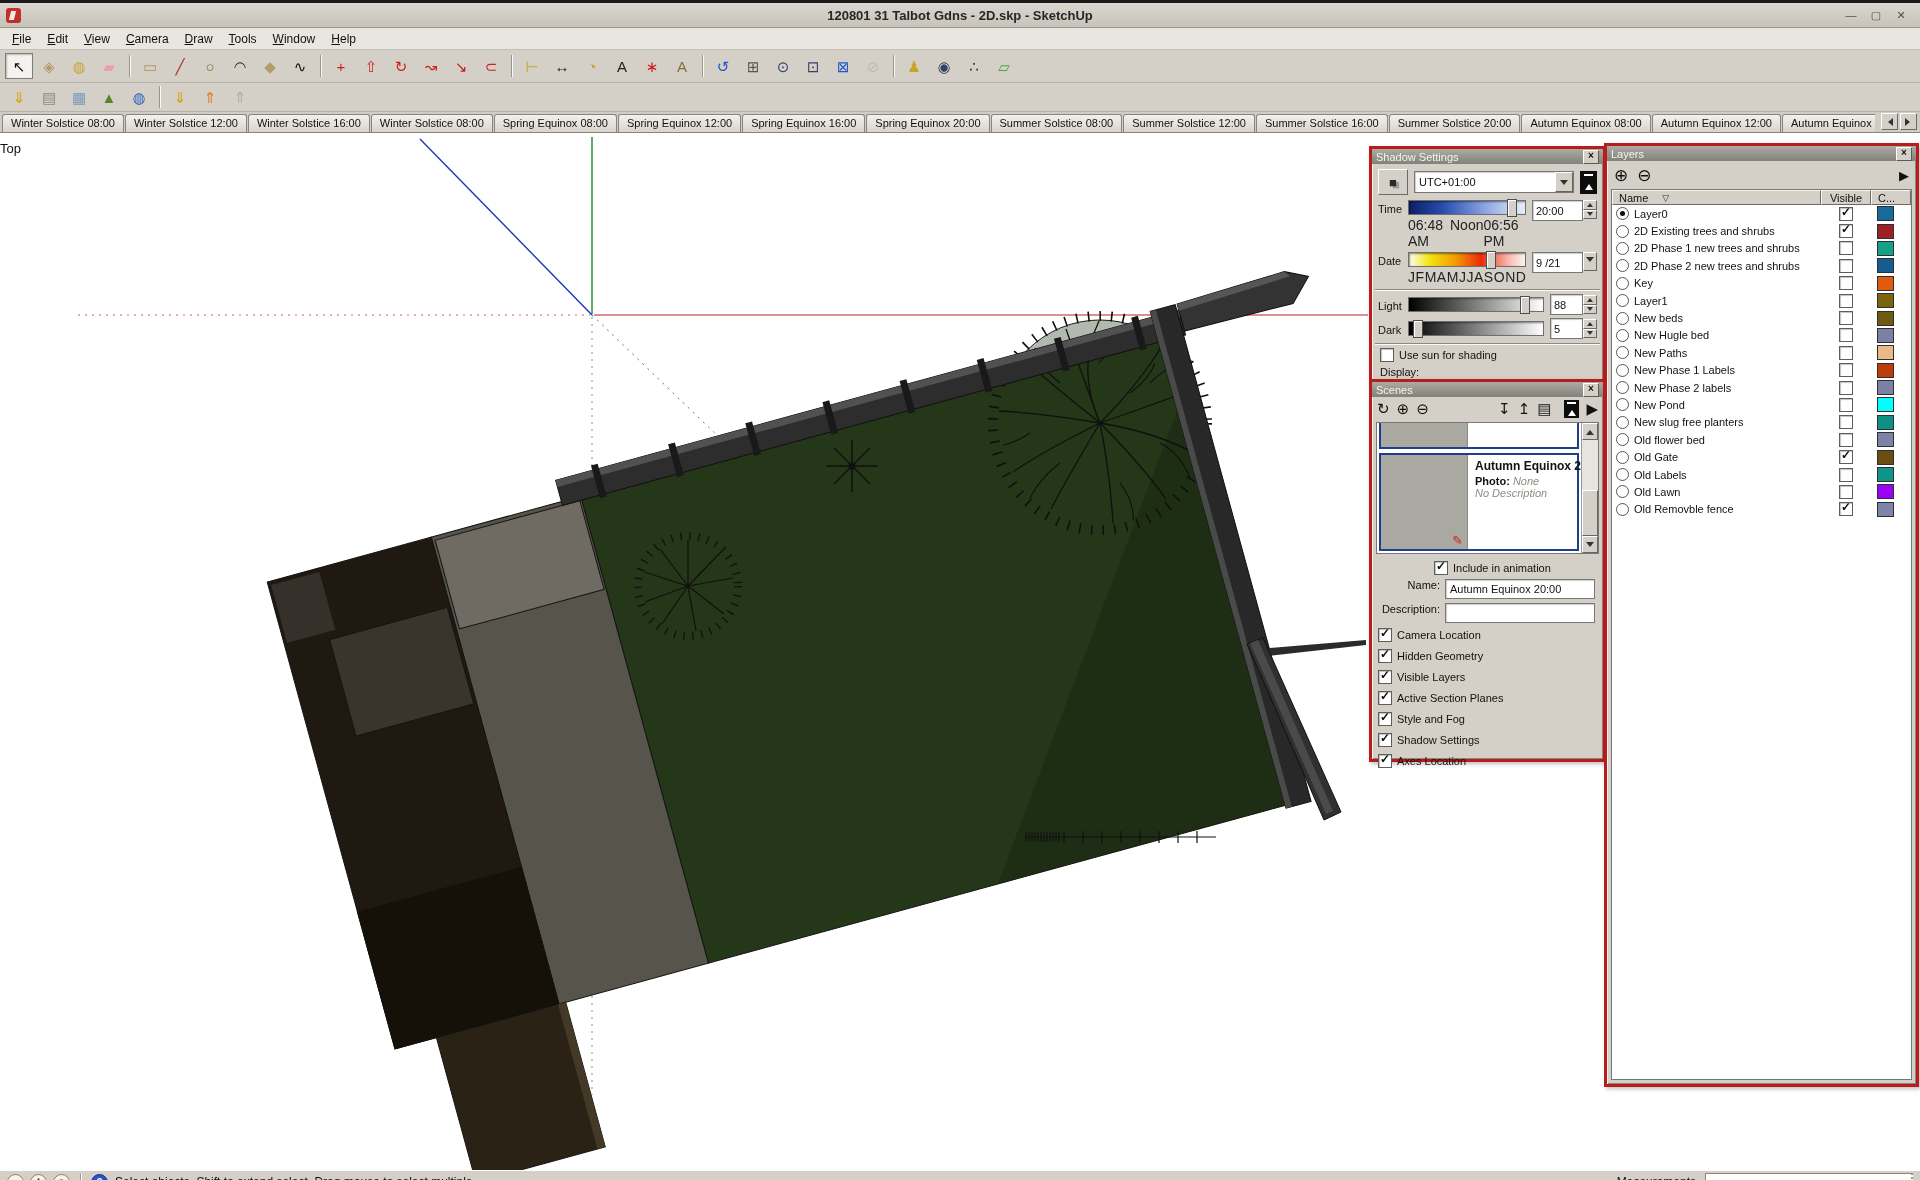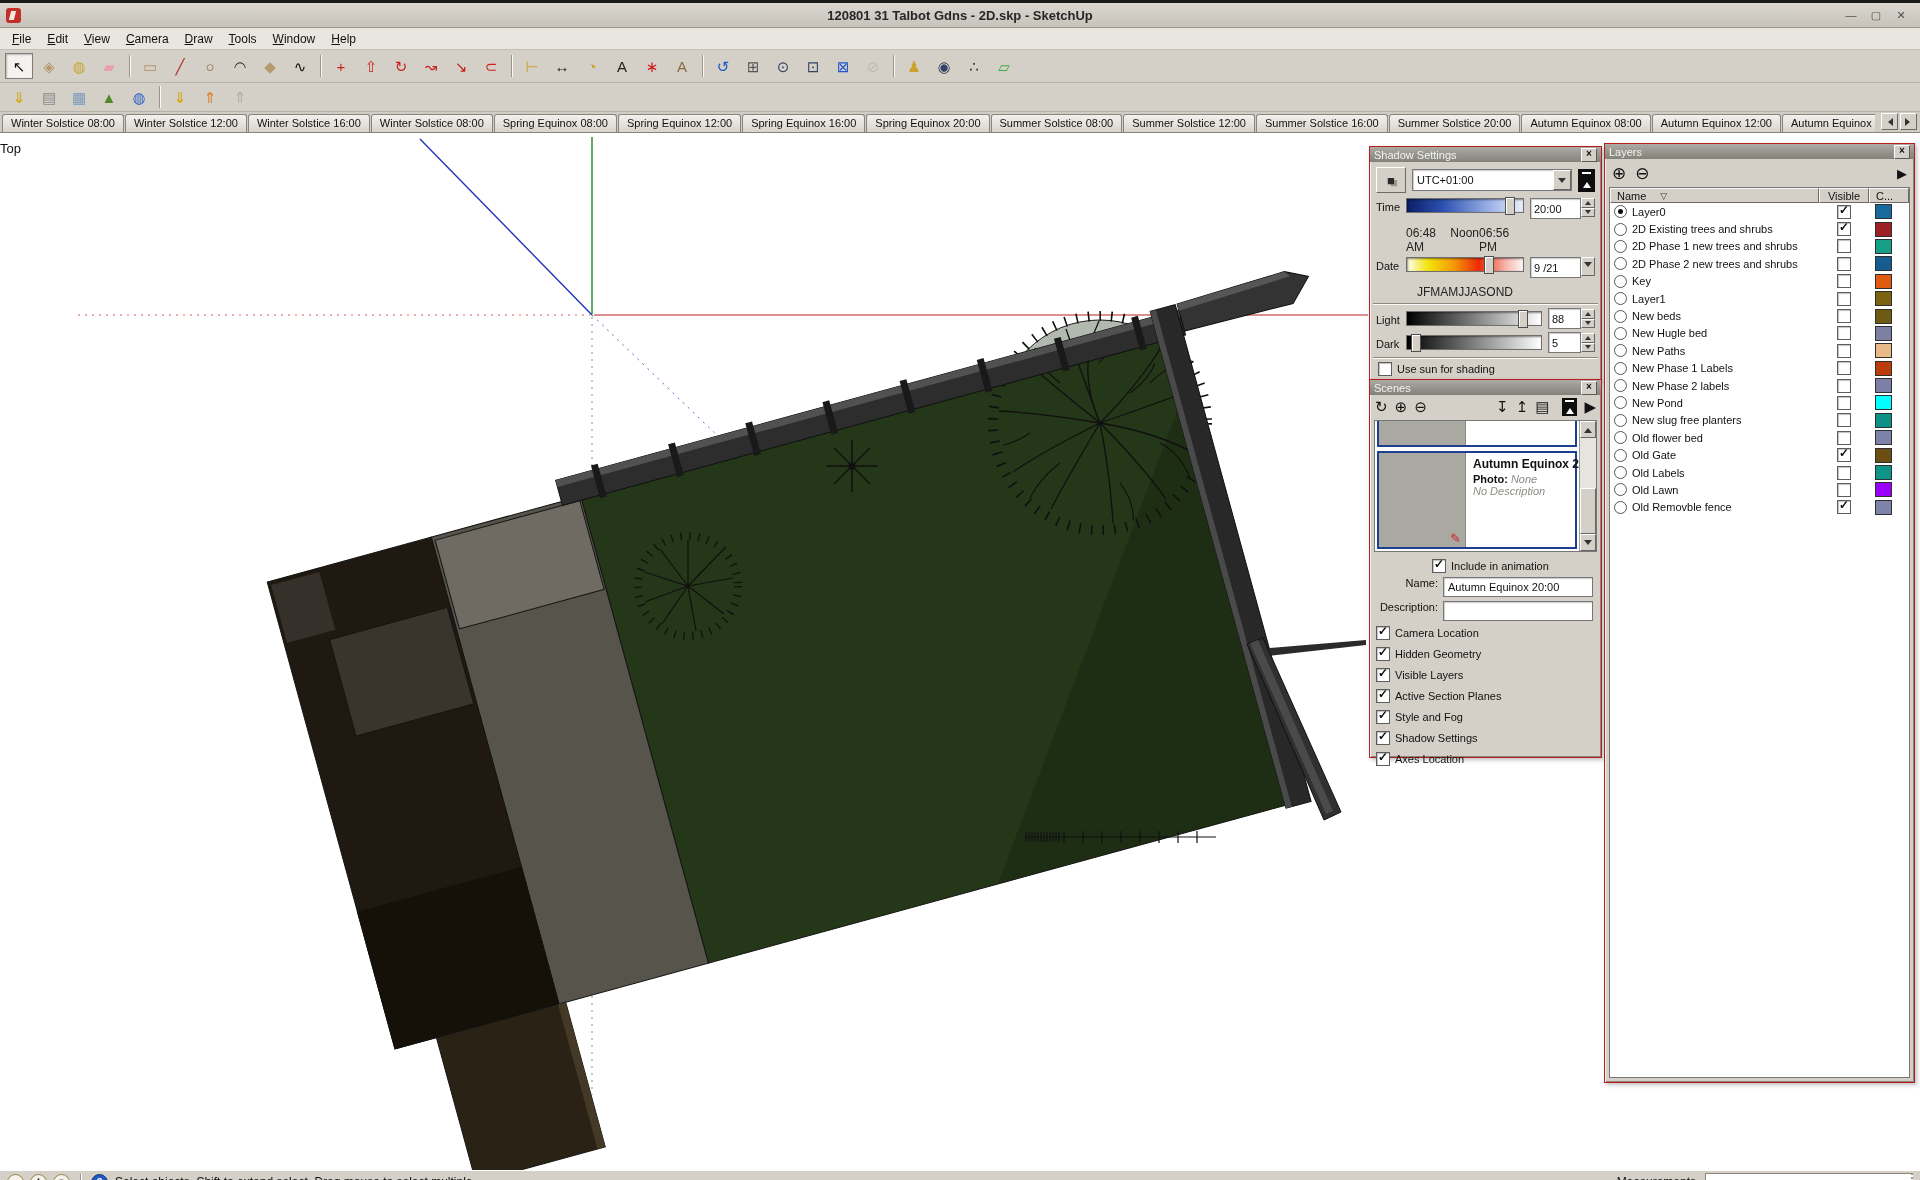--- a/index.html
+++ b/index.html
@@ -28,21 +28,21 @@
   .tab{font-size:11px;padding:2px 8px 3px;background:linear-gradient(#f3f1ed,#d8d4cc);border:1px solid #8a867e;border-bottom:none;border-radius:3px 3px 0 0;margin-right:1px;white-space:nowrap;color:#111;flex:none}
   .tab-scroll{display:flex;gap:2px;padding:0 3px 2px 6px}
   .tsbtn{width:15px;height:15px;background:#d4d0c8;border:1px solid;border-color:#fff #6a6a6a #6a6a6a #fff;display:grid;place-items:center}
   .tri-l{width:0;height:0;border:4px solid transparent;border-right:5px solid #333;margin-right:2px}
   .tri-r{width:0;height:0;border:4px solid transparent;border-left:5px solid #333;margin-left:2px}
   
   .workspace{position:relative;height:1037px;background:#fff;overflow:hidden}
   #vp{position:absolute;left:0;top:0}
   .view-label{position:absolute;left:0;top:8px;font-size:13px;color:#111}
   
-  .panel{position:absolute;background:#d4d0c8;border:1px solid #b91c1c;box-shadow:inset 1px 1px 0 #f6f5f1,inset -1px -1px 0 #8a867e,2px 2px 4px rgba(0,0,0,.25);font-size:11px;color:#111}
+  .panel{position:absolute;background:#d4d0c8;border:3px solid #b91c1c;box-shadow:inset 1px 1px 0 #f6f5f1,inset -1px -1px 0 #8a867e,2px 2px 4px rgba(0,0,0,.25);font-size:11px;color:#111}
   .ptitle{height:15px;background:linear-gradient(#abaaa3,#82827a);color:#f4f4ee;font-size:11px;display:flex;align-items:center;padding:0 4px}
   .pclose{margin-left:auto;width:14px;height:12px;background:#d4d0c8;border:1px solid;border-color:#fff #5a5a5a #5a5a5a #fff;font-size:10px;line-height:10px;text-align:center;color:#111;font-weight:bold}
   .sep{height:1px;background:#8d897f;box-shadow:0 1px 0 #fbfaf7;margin:4px 3px}
   .cbx{width:12px;height:12px;background:#fff;border:1px solid #5d5d5d;box-shadow:inset 1px 1px 1px rgba(0,0,0,.25);position:relative;flex:none}
   .cbx.on::after{content:"✓";position:absolute;top:-3px;left:1px;font-size:12px;font-weight:bold;color:#0a0a0a}
   .cbrow{display:flex;align-items:center;gap:5px;font-size:11px}
   .spin{display:flex;flex-direction:column;width:14px;height:19px;flex:none}
   .sp{flex:1;background:#d4d0c8;border:1px solid;border-color:#fff #666 #666 #fff;display:grid;place-items:center}
   .sp.up::after{content:"";width:0;height:0;border:3px solid transparent;border-bottom:4px solid #333;margin-top:-3px}
   .sp.dn::after{content:"";width:0;height:0;border:3px solid transparent;border-top:4px solid #333;margin-bottom:-3px}
@@ -56,21 +56,21 @@
   .toggle-detail .bar{width:9px;height:2px;background:#fff}
   .toggle-detail .triw{width:0;height:0;border:4px solid transparent;border-bottom:6px solid #fff}
   .slider-row{display:flex;align-items:flex-start;margin:3px 6px}
   .slabel{width:30px;padding-top:3px}
   .scol{flex:1;display:flex;flex-direction:column;min-width:0}
   .slider{position:relative;height:13px;border:1px solid #6f6f6f;box-shadow:inset 1px 1px 2px rgba(0,0,0,.45)}
   .slider .handle{position:absolute;top:-2px;width:8px;height:16px;background:#d4d0c8;border:1px solid #4e4e4e;box-shadow:inset 1px 1px 0 #fff}
   .slider.time{background:linear-gradient(90deg,#0b1f66,#2a4fb0 30%,#9db4e8 72%,#e9eef8)}
   .slider.date{background:linear-gradient(90deg,#fdfdf3,#f2e40c 18%,#f59a06 40%,#ea2b08 62%,#f6b5ac 85%,#fdf5f3)}
   .slider.grey{background:linear-gradient(90deg,#000,#fff)}
-  .ticks{display:flex;justify-content:center;font-size:12px;color:#222;margin-top:13px}
+  .ticks{display:flex;justify-content:space-between;font-size:14px;color:#222;margin-top:2px}
   .valuebox{width:46px;height:19px;background:#fff;border:1px solid #777;box-shadow:inset 1px 1px 1px rgba(0,0,0,.2);display:flex;align-items:center;padding-left:3px;margin-left:6px;flex:none}
   .valuebox.small{width:28px}
   .shadow-cbs{display:flex;align-items:flex-end;gap:10px;margin:4px 8px}
   
   .sc-toolbar{display:flex;align-items:center;height:24px;padding:0 5px;gap:7px;font-size:15px;color:#111}
   .sc-gap{flex:1}
   .sc-list{margin:1px 4px;background:#fff;border:1px solid #777;height:130px;display:flex;overflow:hidden}
   .sc-rows{flex:1;overflow:hidden}
   .scene-item{border:2px solid #1e3f8f;display:flex;background:#fff}
   .scene-item.partial{height:24px;margin:0 2px;border-top:none}

